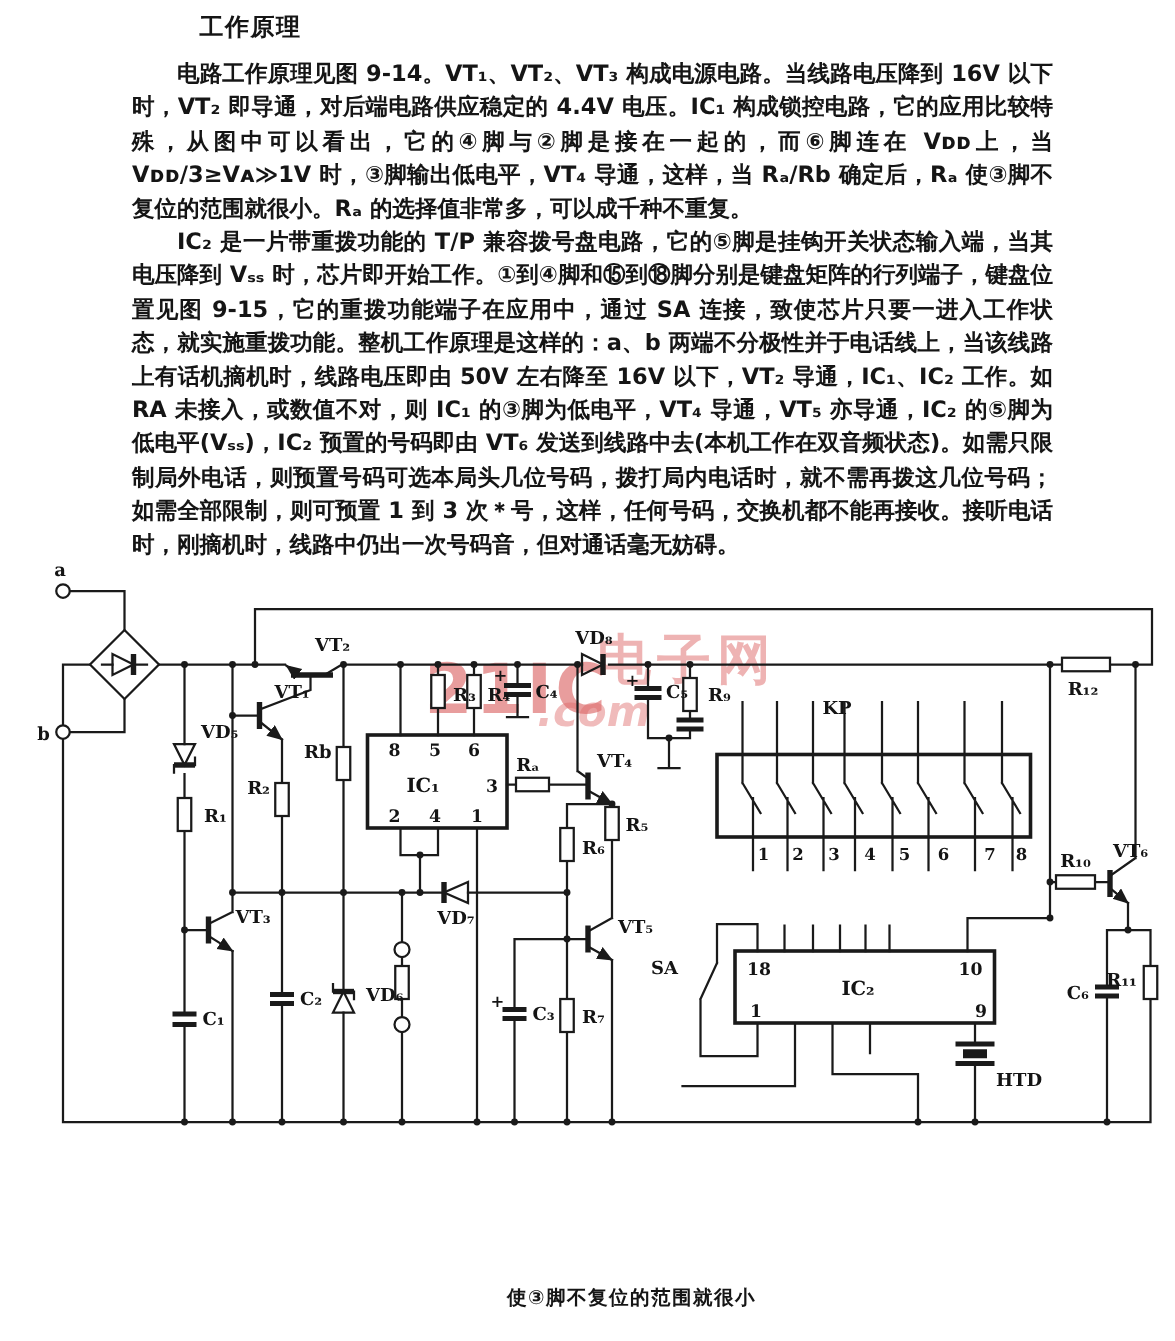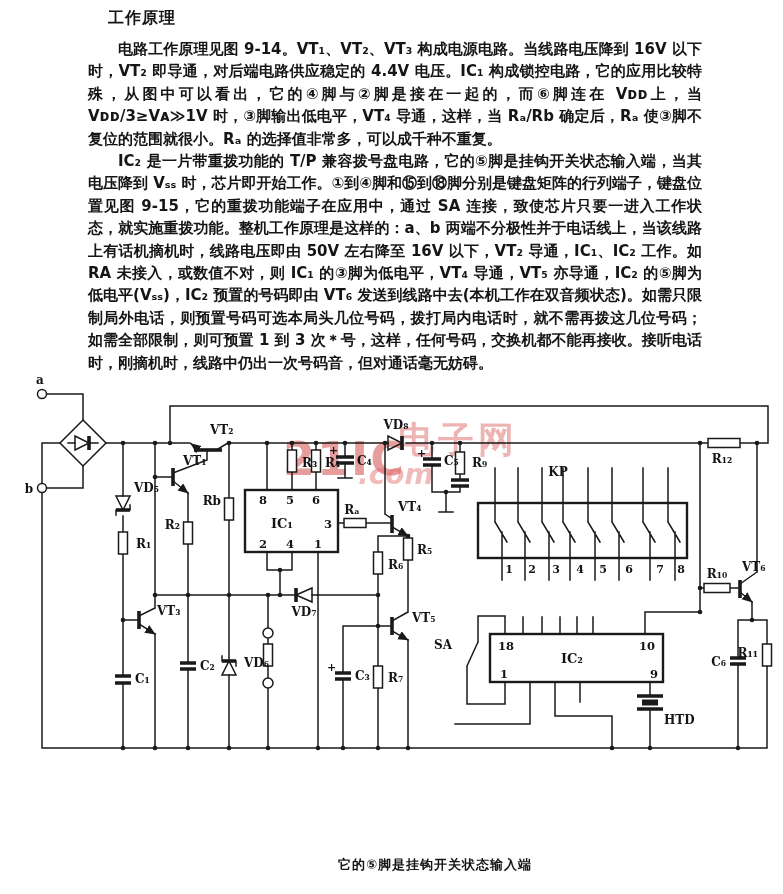--- a/index.html
+++ b/index.html
@@ -1,18 +1,18 @@
 <!DOCTYPE html>
 <html><head>
 <meta charset="utf-8">
 <style>
   html,body{margin:0;padding:0;background:#ffffff;width:783px;height:894px;overflow:hidden;}
   body{font-family:"DejaVu Sans",sans-serif;color:#151515;position:relative;}
   .doc{position:absolute;top:8px;left:88px;width:614px;}
-  .doc h3{font-size:16px;line-height:20px;margin:0 0 10px 20px;font-weight:bold;letter-spacing:1px;}
+  .doc h3{font-size:16px;line-height:20px;margin:0 0 10px 45px;font-weight:bold;letter-spacing:1px;}
   .doc p{font-size:15px;line-height:22.4px;margin:0;text-align:justify;text-indent:2em;font-weight:700;}
   .figure{position:absolute;top:372px;left:0;width:783px;}
   .caption{position:absolute;top:484px;left:338px;font-size:13px;font-weight:bold;letter-spacing:1px;}
   svg text{fill:#141414;font-family:"DejaVu Serif",serif;font-weight:bold;font-size:12px;}
   svg .icname{font-size:13px;}
   svg .pin{font-size:11.5px;}
   svg .key{font-size:11px;}
   svg .plus{font-size:11px;font-weight:bold;}
   .w{stroke:#1a1a1a;stroke-width:1.5;fill:none;stroke-linecap:square;}
   .bar{stroke:#1a1a1a;stroke-width:3.6;fill:none;stroke-linecap:butt;}
@@ -289,14 +289,14 @@
     <text x="412" y="250">VT₅</text>
     <text x="452" y="277" text-anchor="end">SA</text>
     <text x="664" y="352">HTD</text>
     <text x="717" y="206" text-anchor="middle">R₁₀</text>
     <text x="742" y="199">VT₆</text>
     <text x="758" y="285" text-anchor="end">R₁₁</text>
     <text x="726" y="294" text-anchor="end">C₆</text>
     <text x="722" y="91" text-anchor="middle">R₁₂</text>
   </g>
 </svg>
-<div class="caption">它的⑤脚是挂钩开关状态输入端</div>
+<div class="caption">使③脚不复位的范围就很小</div>
 </div>
 
 </body></html>

